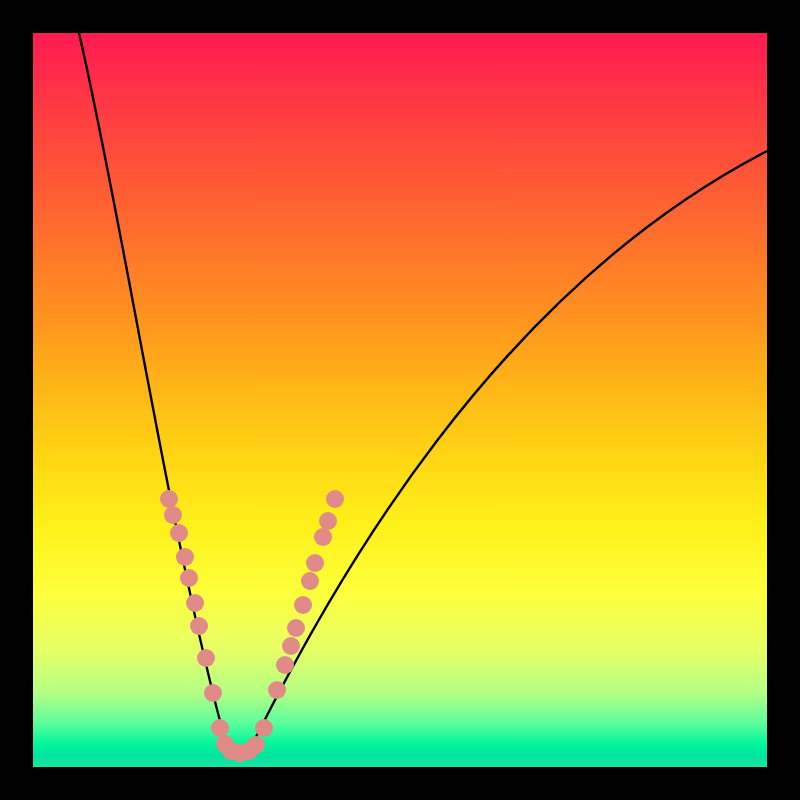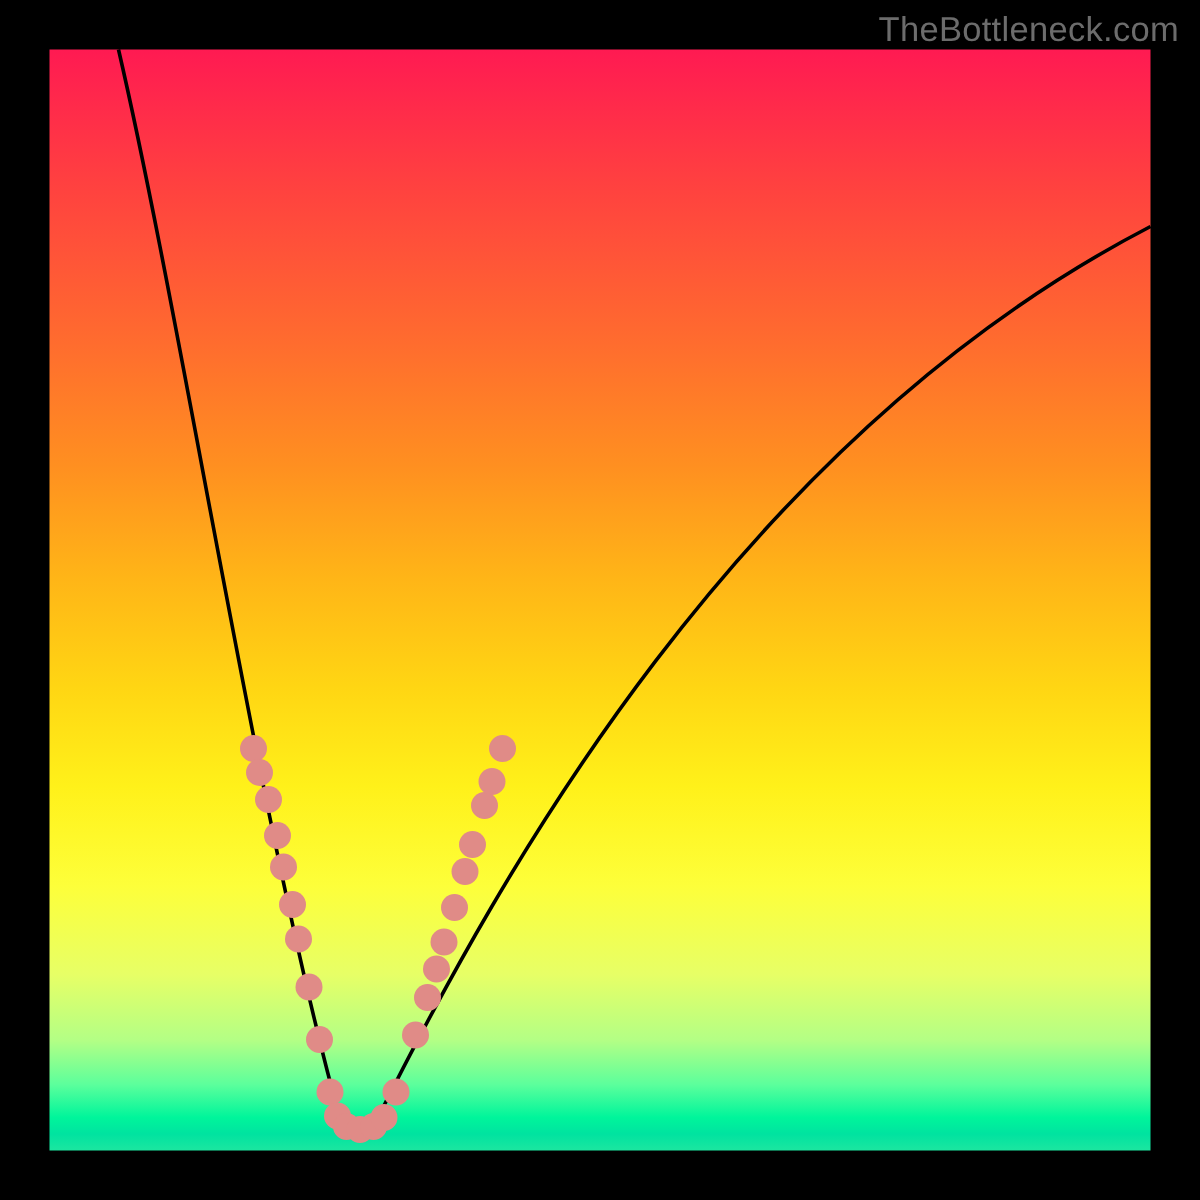--- a/index.html
+++ b/index.html
@@ -56,21 +56,20 @@
     left: 0;
     width: 734px;
     height: 734px;
     overflow: visible;
   }
 </style>
 </head>
 <body>
 
 <div class="frame">
-  <div class="watermark">TheBottleneck.com</div>
 
   <div class="plot-area">
     <svg class="curve" viewBox="0 0 734 734">
       <path id="curve-path" d="M 46 0 C 90 190, 140 520, 194 714 C 200 722, 210 722, 218 714 C 300 550, 460 260, 734 118" stroke="#000" stroke-width="2.4" fill="none"></path>
       <g id="dots">
           <circle cx="136" cy="466" r="9" fill="#e08b87"></circle>
           <circle cx="140" cy="482" r="9" fill="#e08b87"></circle>
           <circle cx="146" cy="500" r="9" fill="#e08b87"></circle>
           <circle cx="152" cy="524" r="9" fill="#e08b87"></circle>
           <circle cx="156" cy="545" r="9" fill="#e08b87"></circle>

